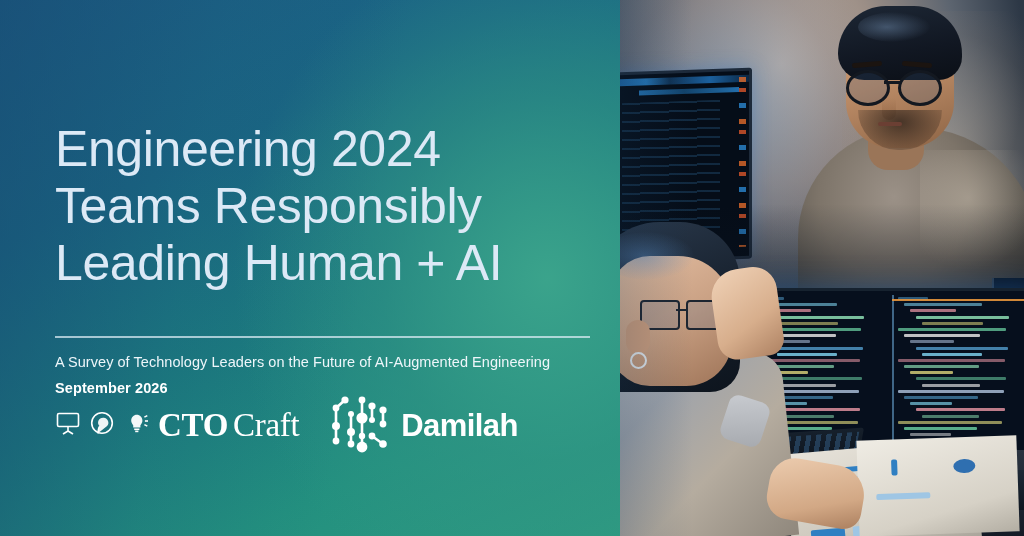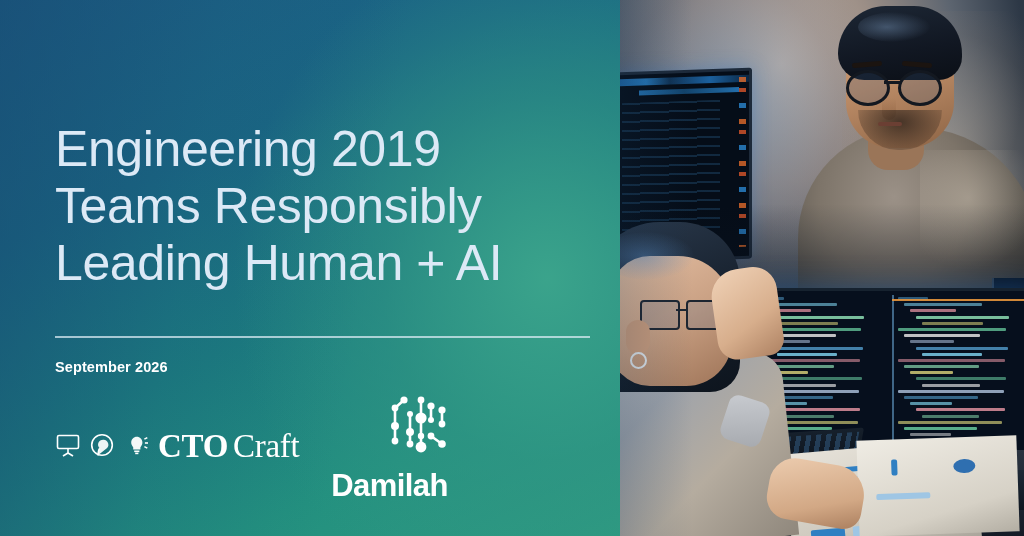--- a/index.html
+++ b/index.html
@@ -110,24 +110,23 @@
     color: #ffffff;
     letter-spacing: -0.3px;
     line-height: 1;
     white-space: nowrap;
   }
   .ctocraft-wordmark .cto { font-weight: 700; }
   .ctocraft-wordmark .craft { font-weight: 400; margin-left: 5px; }
 
   .damilah-logo {
     display: flex;
-    align-items: flex-end;
+    align-items: center;
     gap: 12px;
     margin-left: 32px;
-    flex-direction: column;
   }
   .damilah-wordmark {
     font-size: 31px;
     font-weight: 700;
     color: #ffffff;
     letter-spacing: -0.6px;
     line-height: 1;
     white-space: nowrap;
   }
 
@@ -513,28 +512,29 @@
   }
 </style>
 </head>
 <body>
 
 <div class="banner">
 
   <div class="gradient-panel"></div>
 
   <div class="title-block">
-    <div class="title-line">Engineering 2019</div>
+    <div class="title-line">Engineering 2024</div>
     <div class="title-line">Teams Responsibly</div>
     <div class="title-line">Leading Human + AI</div>
   </div>
 
   <div class="divider"></div>
 
   <div class="subtitle-block">
+    <div class="subtitle">A Survey of Technology Leaders on the Future of AI-Augmented Engineering</div>
     <div class="date-line">September 2026</div>
   </div>
 
   <div class="logo-row">
 
     <div class="ctocraft-logo">
       <div class="ctocraft-icons">
         <span>
           <svg width="26" height="26" viewBox="0 0 26 26" fill="none" stroke="#ffffff" stroke-width="1.6">
             <rect x="2.5" y="3.5" width="21" height="13" rx="1.5"></rect>

